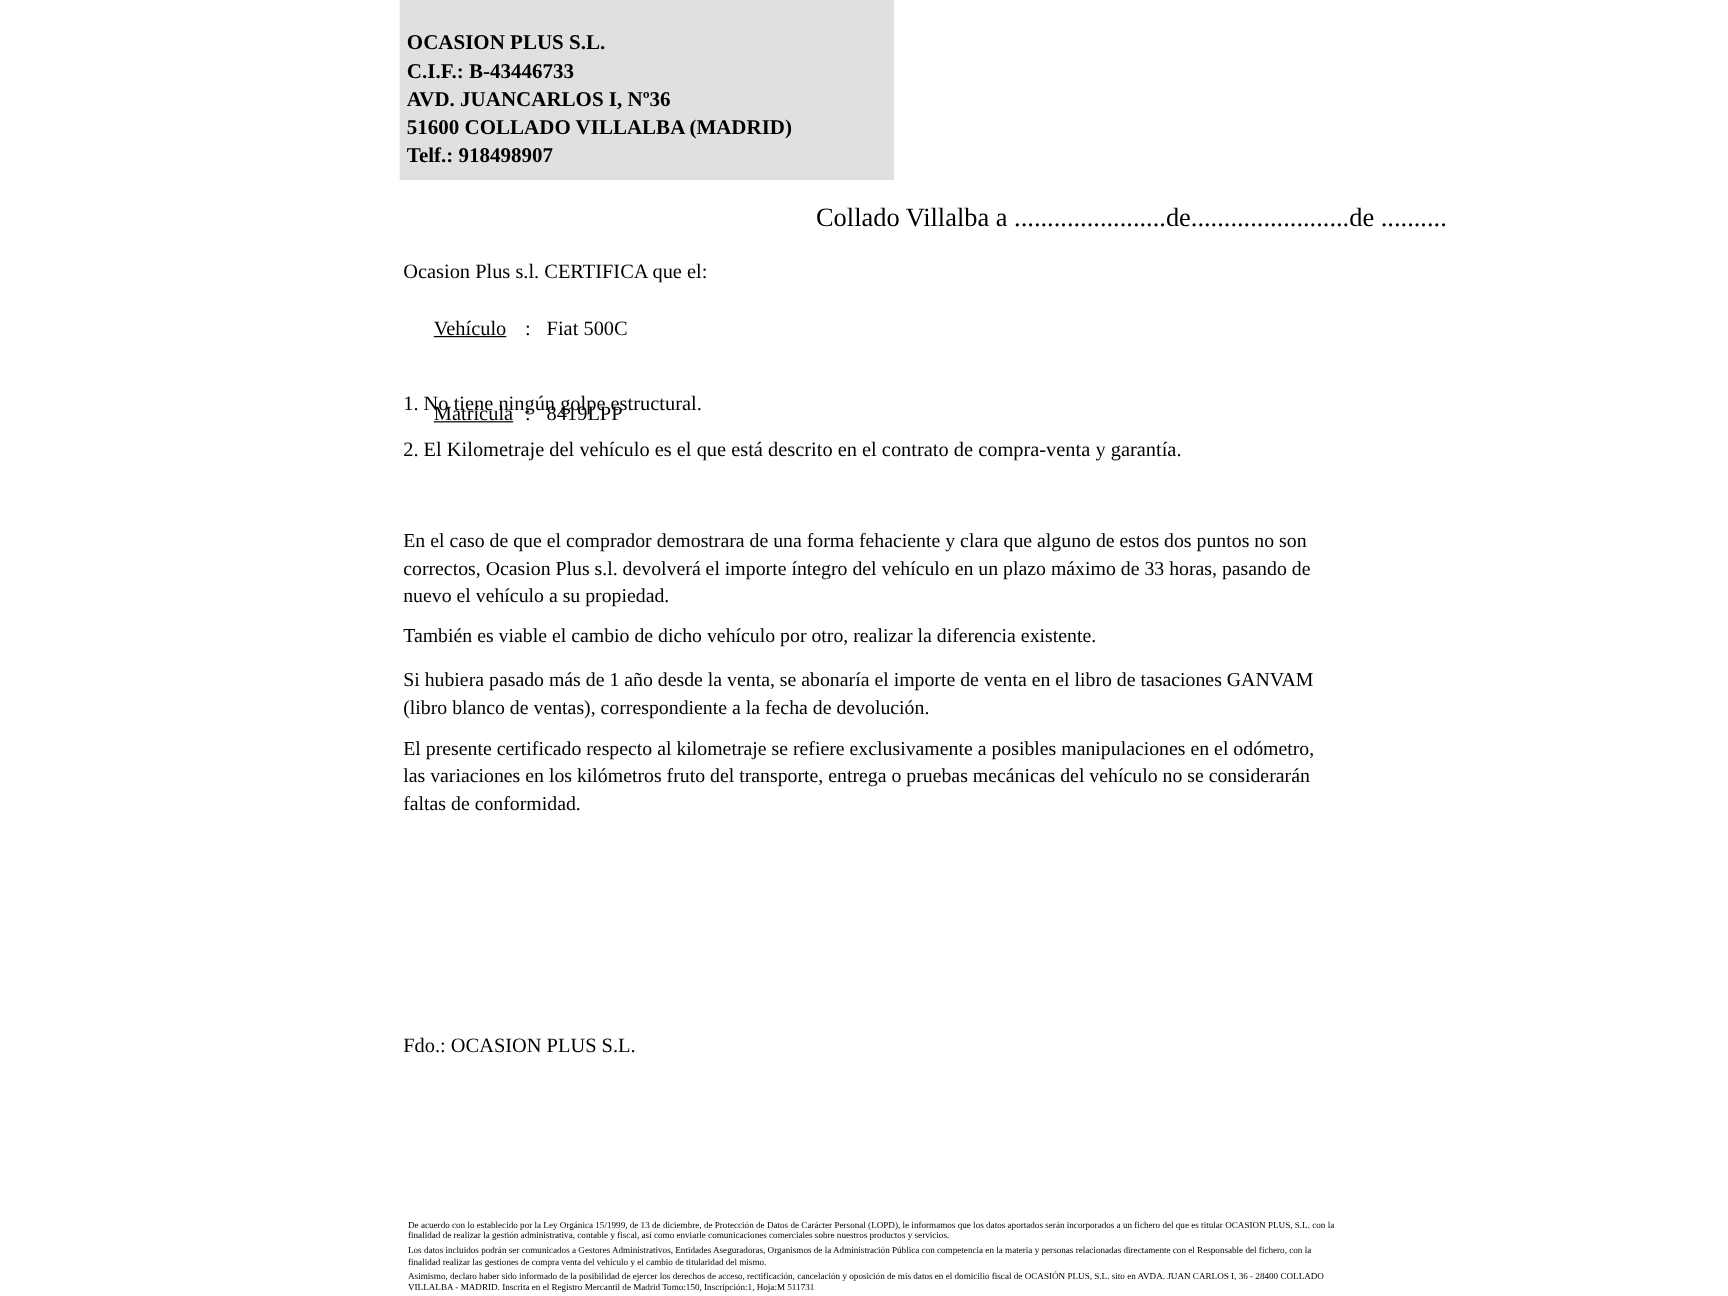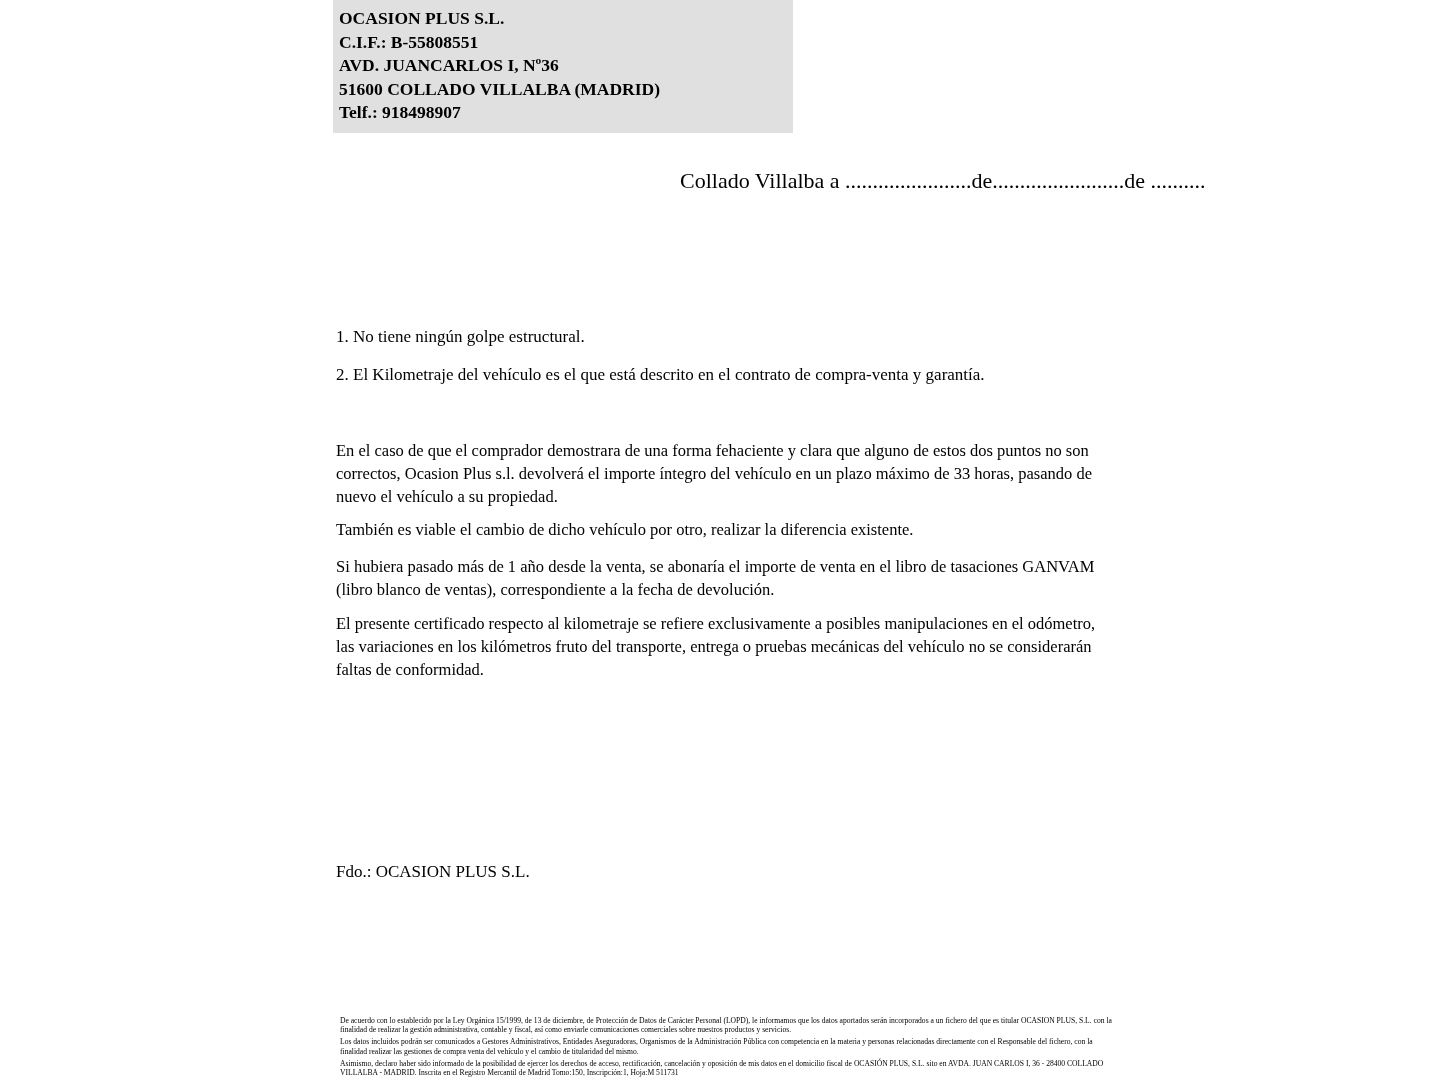--- a/index.html
+++ b/index.html
@@ -20,22 +20,22 @@
     position: absolute;
     inset: 0;
     background: #ffffff;
   }
 
   
   .header-box {
     position: absolute;
     left: 333px;
     top: 0px;
-    width: 460px;
-    padding: 7px 0 8px 0;
+    width: 412px;
+    padding: 24px 0 8px 0;
     background: #e0e0e0;
   }
   .header-box .line {
     font-weight: bold;
     font-size: 17.5px;
     line-height: 23.5px;
     padding-left: 6px;
     white-space: pre;
   }
 
@@ -119,28 +119,37 @@
   }
   .legal p:last-child { margin-bottom: 16px; }
 </style>
 </head>
 <body>
 
 <div class="page">
 
   <div class="header-box">
     <div class="line">OCASION PLUS S.L.</div>
-    <div class="line">C.I.F.: B-55808551</div>
+    <div class="line">C.I.F.: B-43446733</div>
     <div class="line">AVD. JUANCARLOS I, Nº36</div>
     <div class="line">51600 COLLADO VILLALBA (MADRID)</div>
     <div class="line">Telf.: 918498907</div>
   </div>
 
   <div class="date-line">Collado Villalba a .......................de........................de ..........</div>
 
+  <div class="certifies">
+    <div class="intro">Ocasion Plus s.l. CERTIFICA que el:</div>
+    <div class="kv">
+      <span class="key">Vehículo</span><span class="sep">:</span><span>Fiat 500C</span>
+    </div>
+    <div class="kv">
+      <span class="key">Matrícula</span><span class="sep">:</span><span>8419LPP</span>
+    </div>
+  </div>
 
   <div class="point point-1">1. No tiene ningún golpe estructural.</div>
   <div class="point point-2">2. El Kilometraje del vehículo es el que está descrito en el contrato de compra-venta y garantía.</div>
 
   <div class="para para-1">En el caso de que el comprador demostrara de una forma fehaciente y clara que alguno de estos dos puntos no son correctos, Ocasion Plus s.l. devolverá el importe íntegro del vehículo en un plazo máximo de 33 horas, pasando de nuevo el vehículo a su propiedad.</div>
   <div class="para para-2">También es viable el cambio de dicho vehículo por otro, realizar la diferencia existente.</div>
   <div class="para para-3">Si hubiera pasado más de 1 año desde la venta, se abonaría el importe de venta en el libro de tasaciones GANVAM (libro blanco de ventas), correspondiente a la fecha de devolución.</div>
   <div class="para para-4">El presente certificado respecto al kilometraje se refiere exclusivamente a posibles manipulaciones en el odómetro, las variaciones en los kilómetros fruto del transporte, entrega o pruebas mecánicas del vehículo no se considerarán faltas de conformidad.</div>
 
   <div class="signature">Fdo.: OCASION PLUS S.L.</div>

